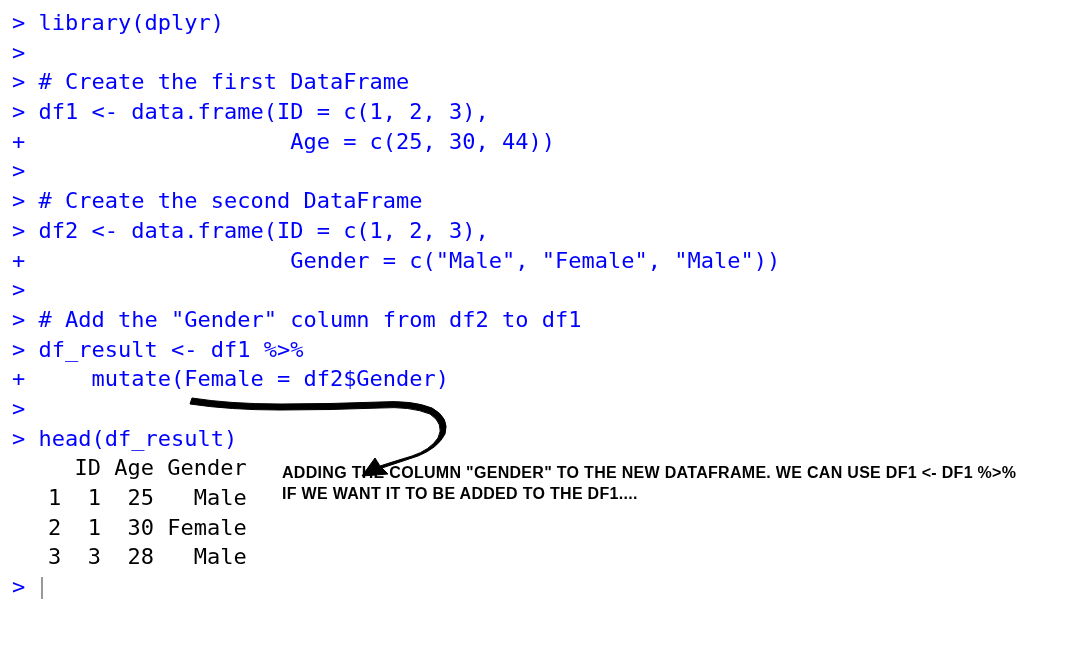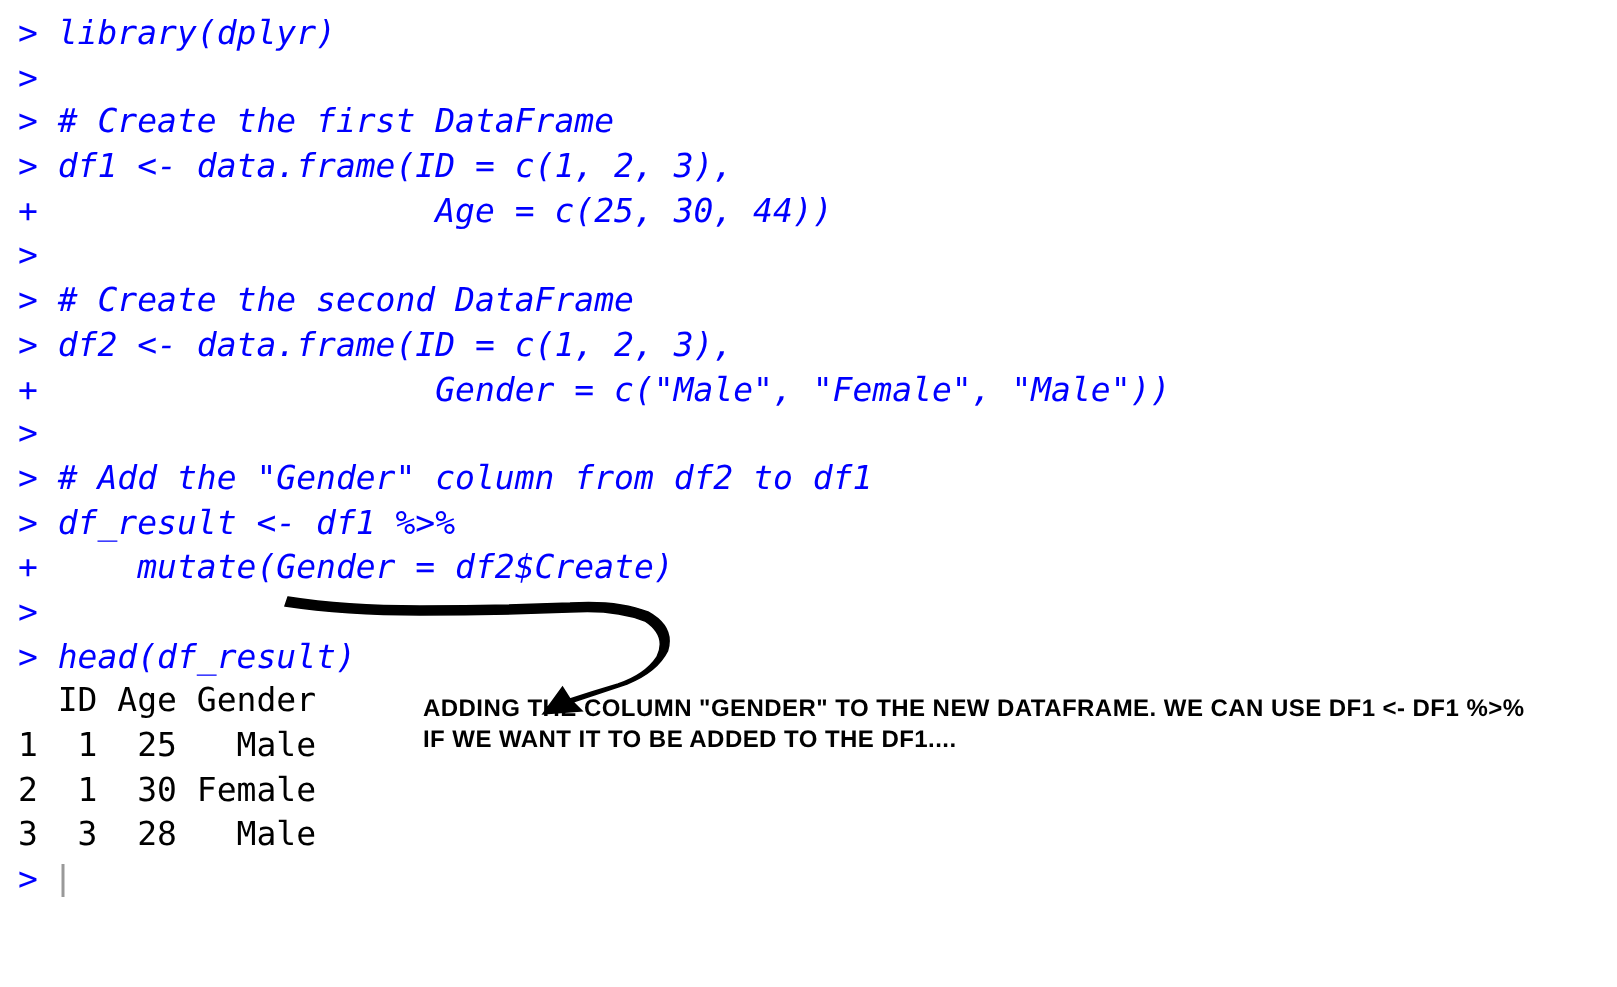--- a/index.html
+++ b/index.html
@@ -9,25 +9,25 @@
       background: #ffffff;
       padding: 8px 12px;
       width: 1078px;
       height: 658px;
       line-height: 1.35;
       position: relative;
     }
     .code-line {
       color: #0000ff;
       white-space: pre;
-      font-style: italic;
     }
     .output-line {
       color: #000000;
       white-space: pre;
+      margin-left: 36px;
     }
     .annotation {
       position: absolute;
       left: 282px;
       top: 463px;
       font-family: Arial, Helvetica, sans-serif;
       font-weight: 900;
       font-size: 16px;
       color: #000000;
       max-width: 740px;
@@ -57,21 +57,21 @@
 <div class="code-line">&gt; # Create the first DataFrame</div>
 <div class="code-line">&gt; df1 &lt;- data.frame(ID = c(1, 2, 3),</div>
 <div class="code-line">+                    Age = c(25, 30, 44))</div>
 <div class="code-line">&gt;</div>
 <div class="code-line">&gt; # Create the second DataFrame</div>
 <div class="code-line">&gt; df2 &lt;- data.frame(ID = c(1, 2, 3),</div>
 <div class="code-line">+                    Gender = c("Male", "Female", "Male"))</div>
 <div class="code-line">&gt;</div>
 <div class="code-line">&gt; # Add the "Gender" column from df2 to df1</div>
 <div class="code-line">&gt; df_result &lt;- df1 %&gt;%</div>
-<div class="code-line">+     mutate(Gender = df2$Create)</div>
+<div class="code-line">+     mutate(Female = df2$Gender)</div>
 <div class="code-line">&gt;</div>
 <div class="code-line">&gt; head(df_result)</div>
 <div class="output-line">  ID Age Gender</div>
 <div class="output-line">1  1  25   Male</div>
 <div class="output-line">2  1  30 Female</div>
 <div class="output-line">3  3  28   Male</div>
 <div><span class="code-line">&gt; </span><span class="cursor"></span></div>
 
 <div class="annotation">ADDING THE COLUMN "GENDER" TO THE NEW DATAFRAME. WE CAN USE DF1 &lt;- DF1 %&gt;% IF WE WANT IT TO BE ADDED TO THE DF1....</div>
 

